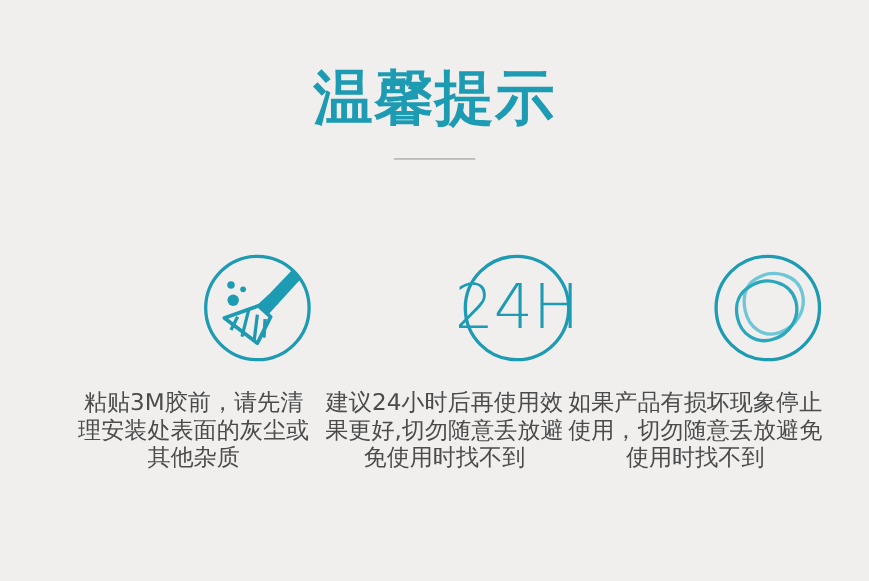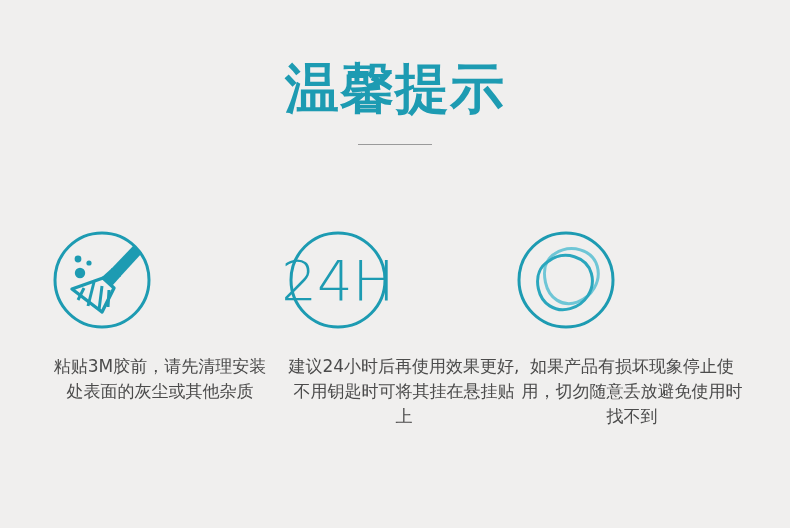--- a/index.html
+++ b/index.html
@@ -51,21 +51,21 @@
     top: 228px;
     left: 0;
     width: 790px;
     display: flex;
     justify-content: center;
   }
   .col {
     width: 236px;
     display: flex;
     flex-direction: column;
-    align-items: flex-start;
+    align-items: flex-end;
   }
   .col-1 { margin-left: 10px; }
   .col-2 { margin-left: 0px; }
   .col-3 { margin-left: -8px; }
 
   .icon-wrap {
     width: 104px;
     height: 104px;
     display: block;
     position: relative;
@@ -74,21 +74,21 @@
     display: block;
     width: 104px;
     height: 104px;
     overflow: visible;
   }
 
   .caption {
     margin-top: 22px;
     text-align: center;
     color: #4b4b4b;
-    font-size: 17px;
+    font-size: 21px;
     line-height: 25px;
     letter-spacing: 0px;
     width: 220px;
     font-family: "DejaVu Sans", "Liberation Sans", sans-serif;
   }
   .caption.wide { width: 236px; }
 </style>
 </head>
 <body>
 
@@ -125,21 +125,21 @@
       <div class="caption">粘贴3M胶前，请先清理安装处表面的灰尘或其他杂质</div>
     </div>
 
     <div class="col col-2">
       <div class="icon-wrap">
         <svg viewBox="0 0 104 104" xmlns="http://www.w3.org/2000/svg">
           <circle cx="52" cy="52" r="47" fill="none" stroke="#1d9bb2" stroke-width="3"></circle>
           <text x="52" y="52" text-anchor="middle" dominant-baseline="central" font-family="DejaVu Sans, Liberation Sans, sans-serif" font-size="56" font-weight="300" fill="#1d9bb2">24H</text>
         </svg>
       </div>
-      <div class="caption wide">建议24小时后再使用效果更好,不用钥匙时可将其挂在悬挂贴上</div>
+      <div class="caption wide">建议24小时后再使用效果更好,切勿随意丢放避免使用时找不到</div>
     </div>
 
     <div class="col col-3">
       <div class="icon-wrap">
         <svg viewBox="0 0 104 104" xmlns="http://www.w3.org/2000/svg">
           <circle cx="52" cy="52" r="47" fill="none" stroke="#1d9bb2" stroke-width="3"></circle>
 
           <path d="M46 24
                    C64 17 84 28 85 45
                    C86 61 73 74 58 76

